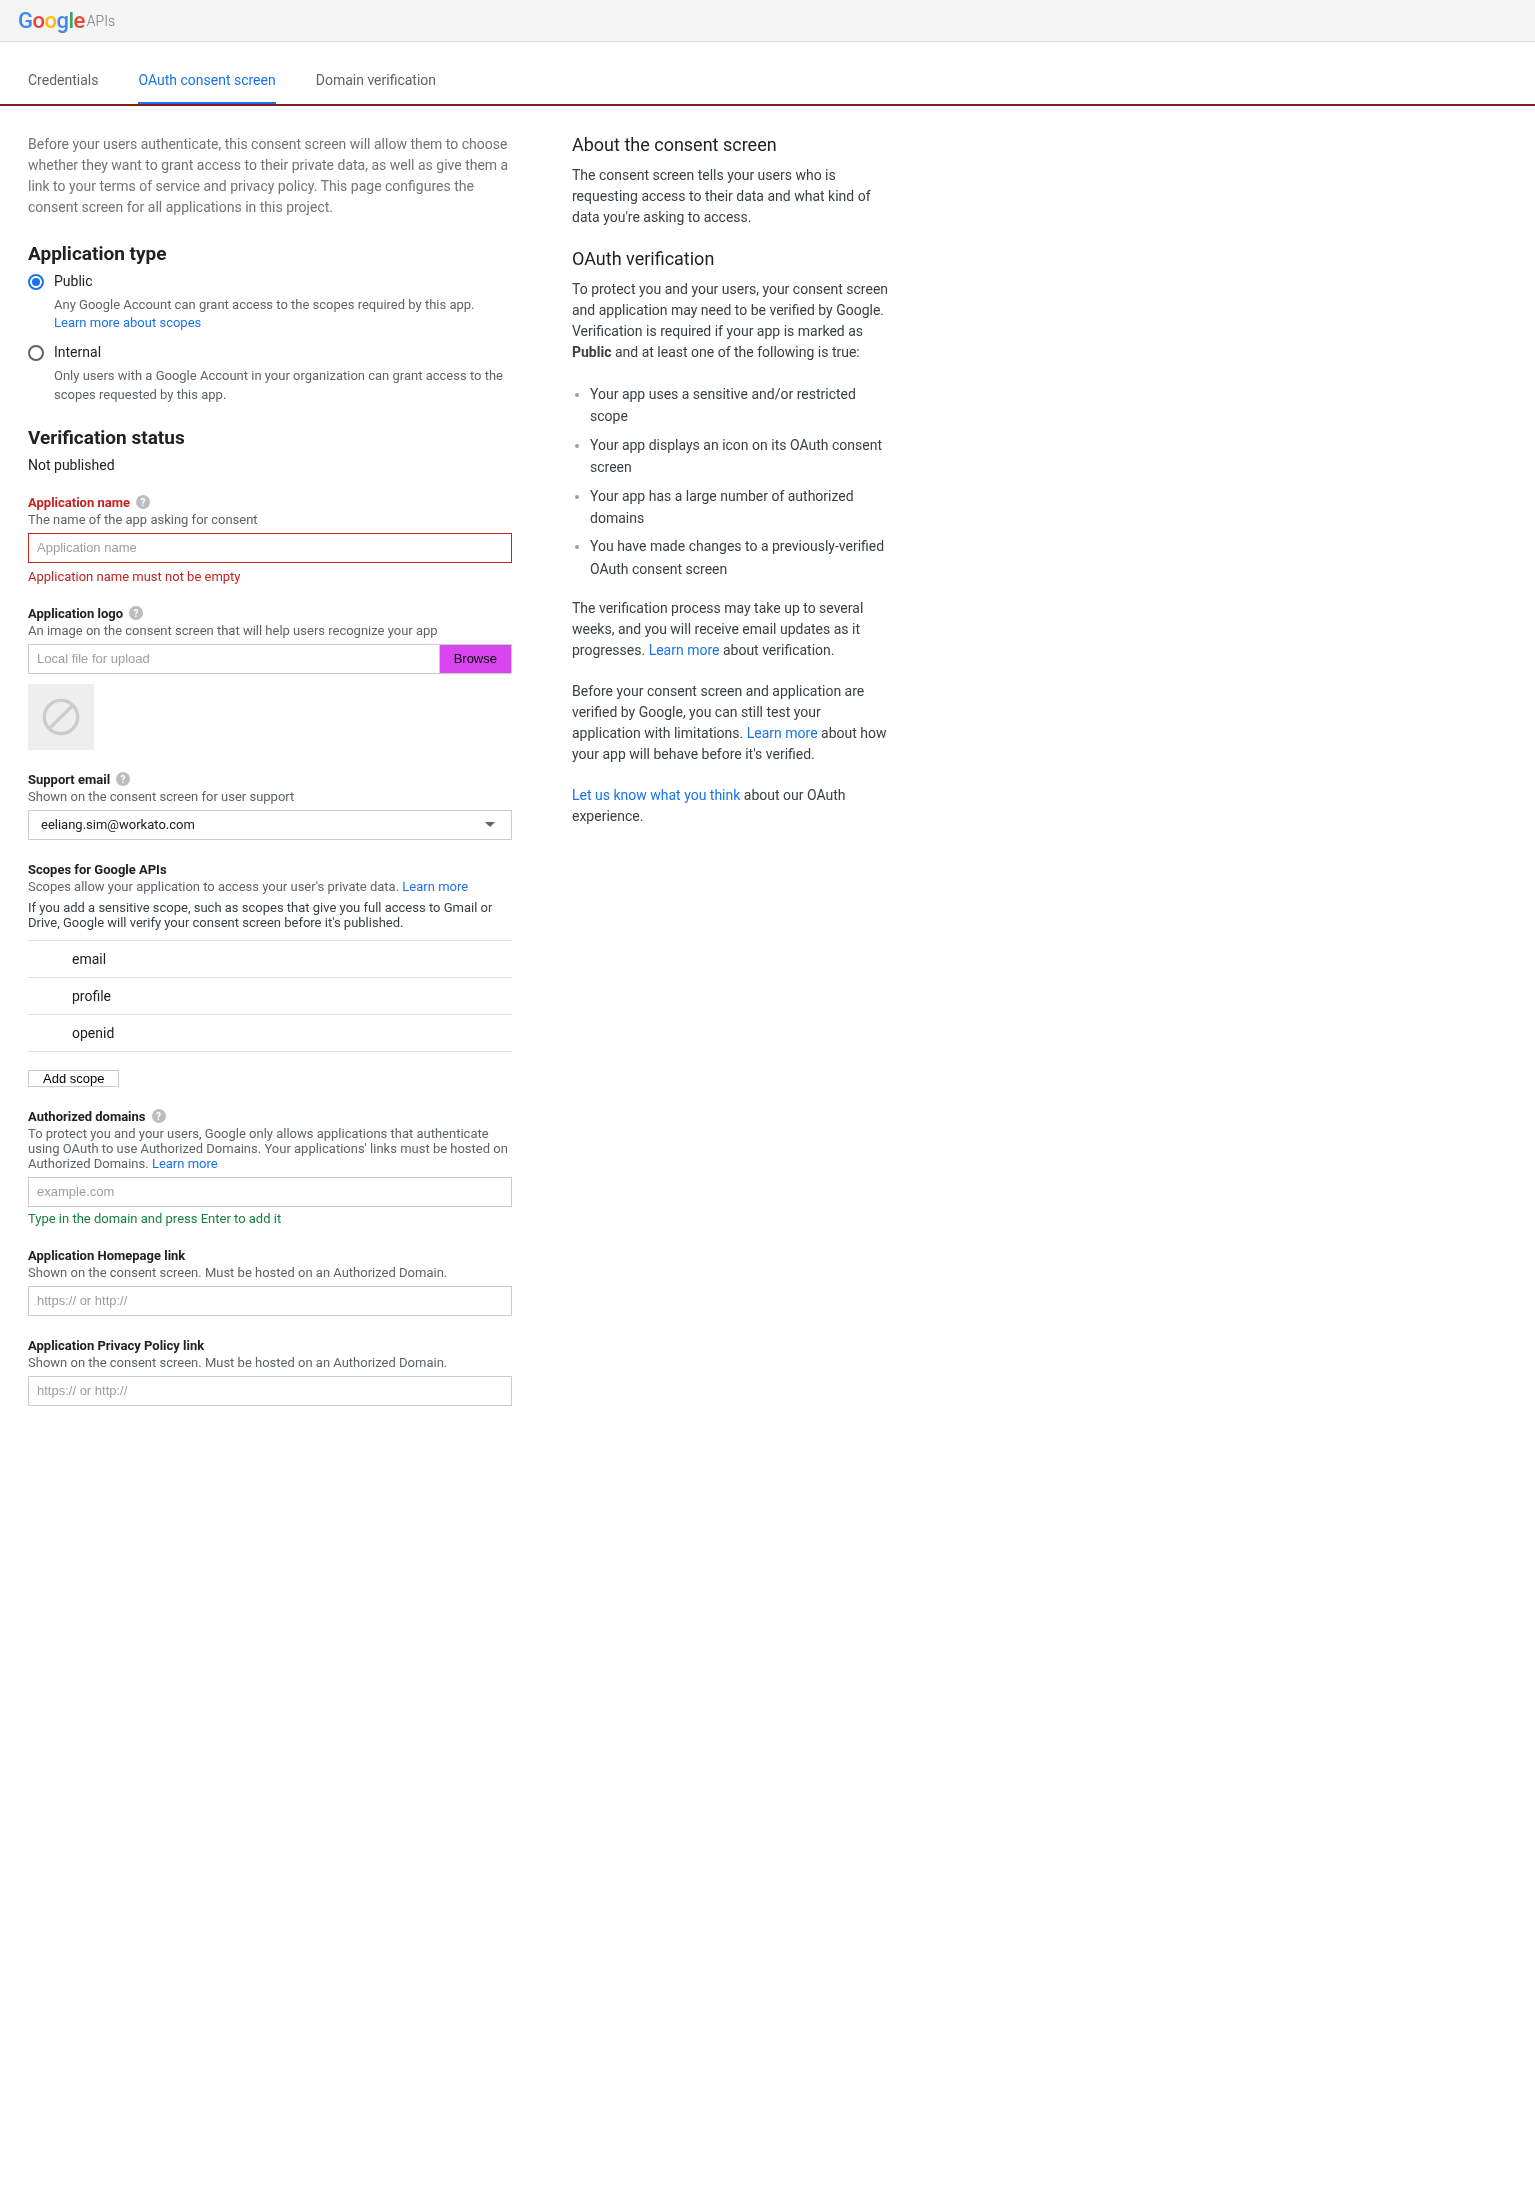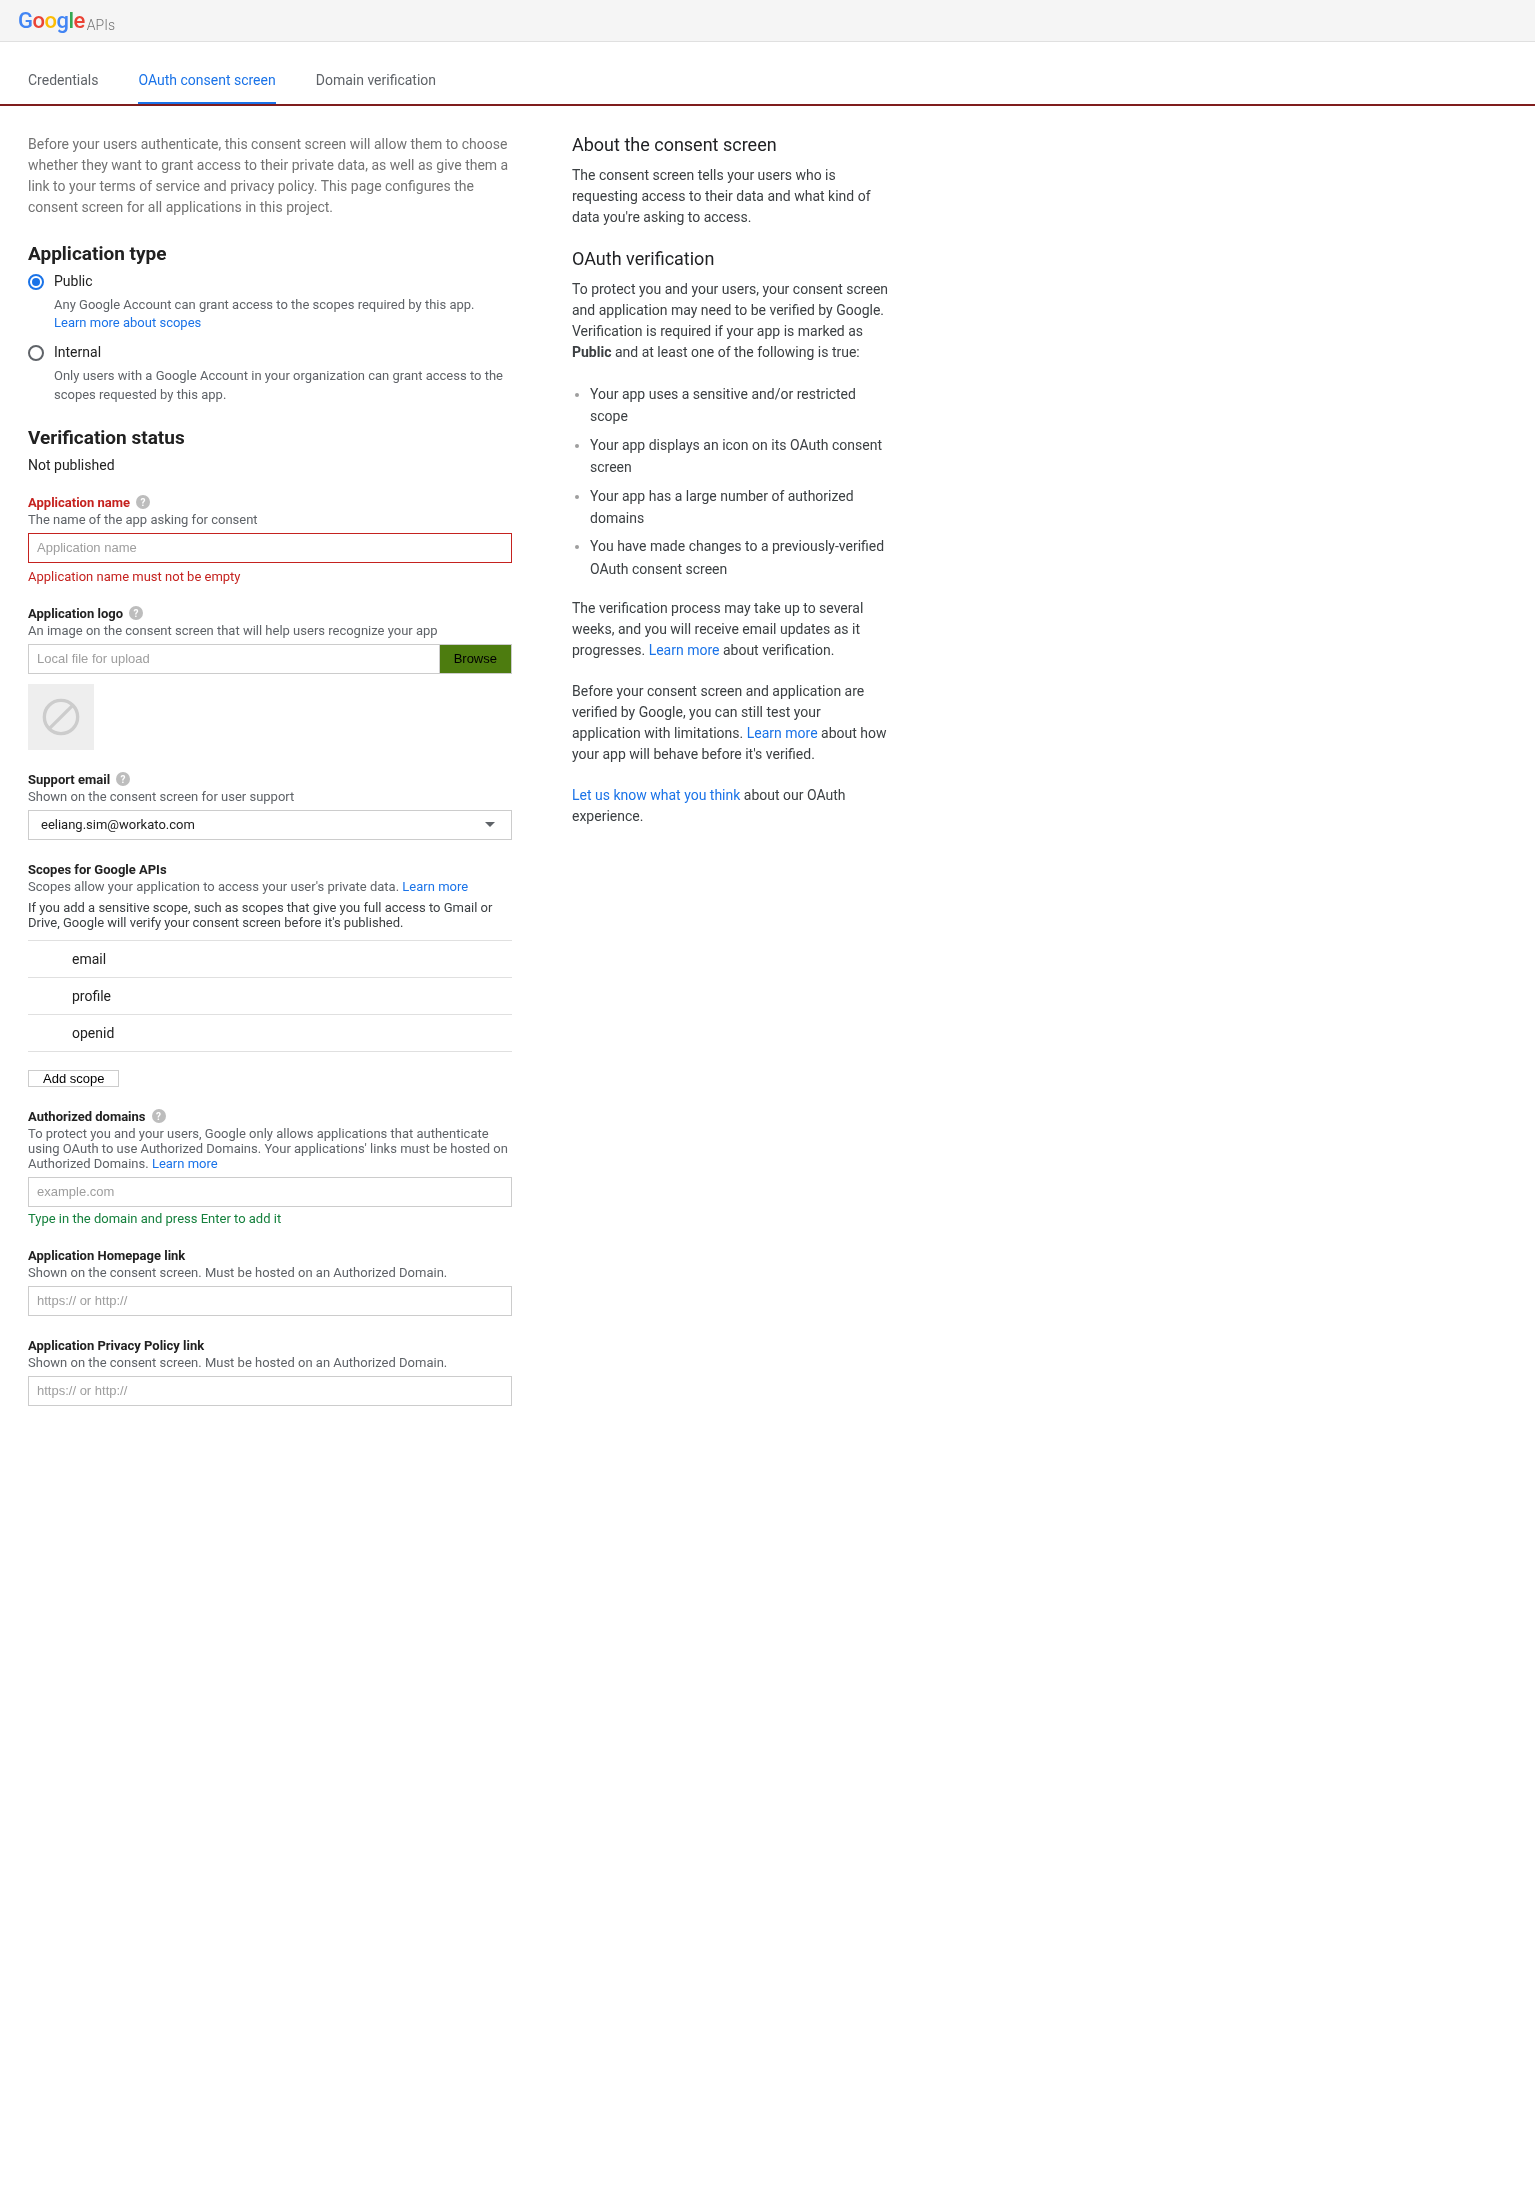--- a/index.html
+++ b/index.html
@@ -8,21 +8,21 @@
     font-family: Roboto, Arial, sans-serif;
     font-size: 13px;
     color: #212121;
     background: #fff;
   }
   .topbar {
     background: #f5f5f5;
     border-bottom: 1px solid #e0e0e0;
     padding: 8px 18px;
     display: flex;
-    align-items: flex-end;
+    align-items: center;
   }
   .glogo { font-size: 22px; font-weight: 500; letter-spacing: -0.5px; }
   .g-b { color:#4285F4 } .g-r { color:#EA4335 } .g-y { color:#FBBC05 } .g-g { color:#34A853 }
   .apis { color:#757575; font-size:14px; font-weight:300; margin-left:2px; }
   .tabs {
     display:flex; gap:40px; padding: 0 28px; border-bottom:2px solid #7f1d1d;
     margin-top:16px;
   }
   .tab {
     padding: 14px 0; color:#5f6368; cursor:pointer; font-size:14px;
@@ -60,21 +60,21 @@
   input.text, .select {
     width:100%; height:30px; border:1px solid #ccc; padding:0 8px; font-size:13px;
     background:#fff;
   }
   input.text.error { border-color:#c5221f; }
   input.text::placeholder { color:#9e9e9e; }
   .err-msg { color:#c5221f; font-size:13px; margin-top:6px; }
   .file-row { display:flex; }
   .file-row input { flex:1; border-right:none; }
   .file-row button {
-    height:30px; padding:0 14px; border:1px solid #ccc; background:#4d7c0f; cursor:pointer;
+    height:30px; padding:0 14px; border:1px solid #ccc; background:#d946ef; cursor:pointer;
     font-size:13px;
   }
   .logo-ph {
     width:66px; height:66px; background:#eee; margin-top:10px;
     display:flex; align-items:center; justify-content:center;
   }
   .logo-ph svg { width:40px; height:40px; }
   .select {
     display:flex; align-items:center; justify-content:space-between; cursor:pointer;
     border-bottom:1px solid #ccc;

